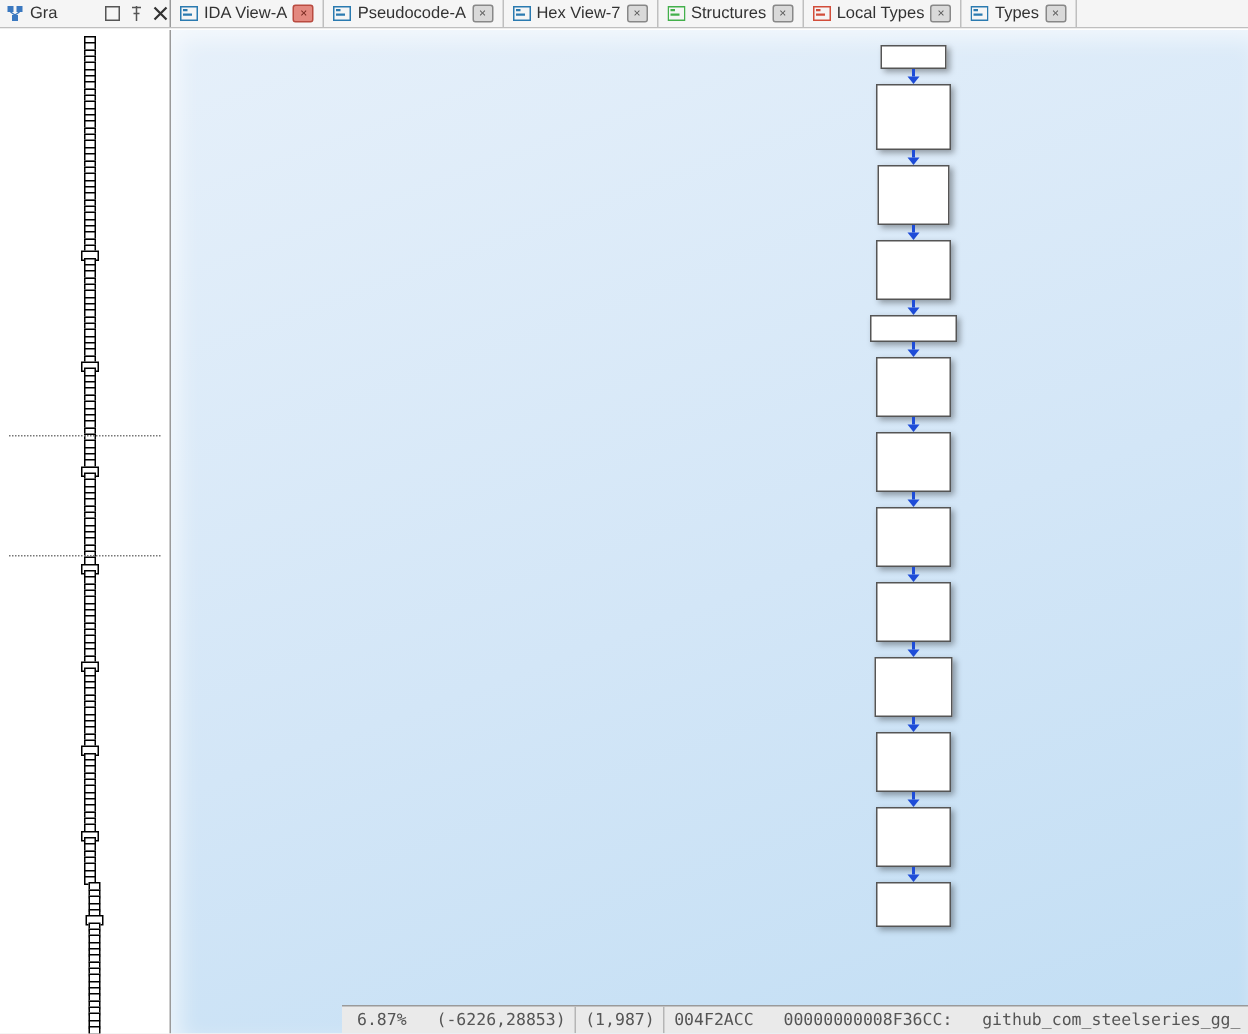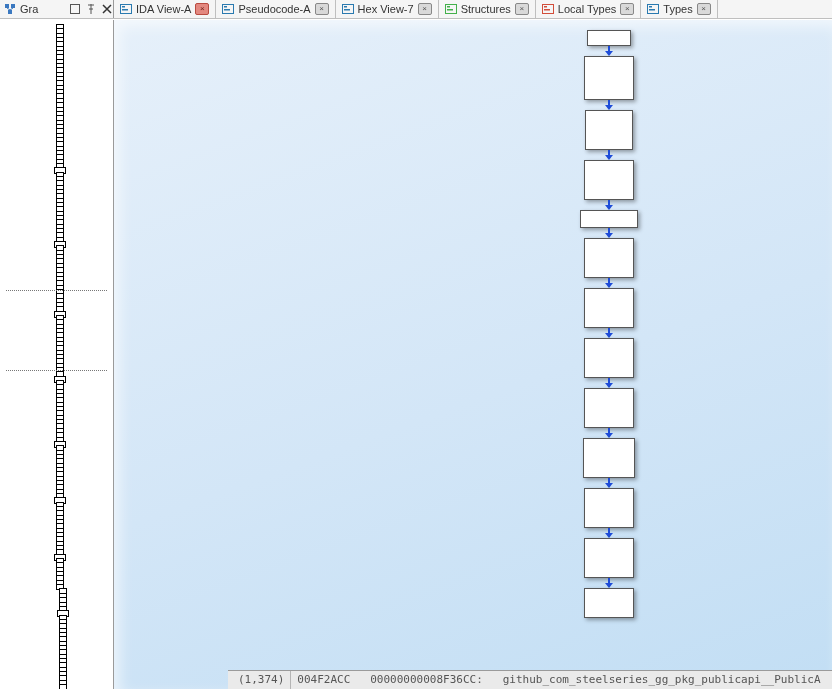--- a/index.html
+++ b/index.html
@@ -504,21 +504,26 @@
           </div>
           <div class="gblock" style="width: 50px; height: 40px;"></div>
           <div class="gedge">
             <div class="stem"></div>
             <div class="arrow"></div>
           </div>
           <div class="gblock" style="width: 50px; height: 30px;"></div>
         </div>
 
       <div class="statusbar">
-        <span class="cell">(1,374)</span>
+        <span class="cell">
+          <span>6.87%</span>
+          <span>&nbsp;</span>
+          <span>(-6226,28853)</span>
+        </span>
+        <span class="cell">(1,987)</span>
         <span class="cell">
           <span>004F2ACC</span>
           <span>&nbsp;</span>
           <span>00000000008F36CC:</span>
           <span>&nbsp;</span>
           <span>github_com_steelseries_gg_pkg_publicapi__PublicA</span>
         </span>
       </div>
     </div>
   </div>

